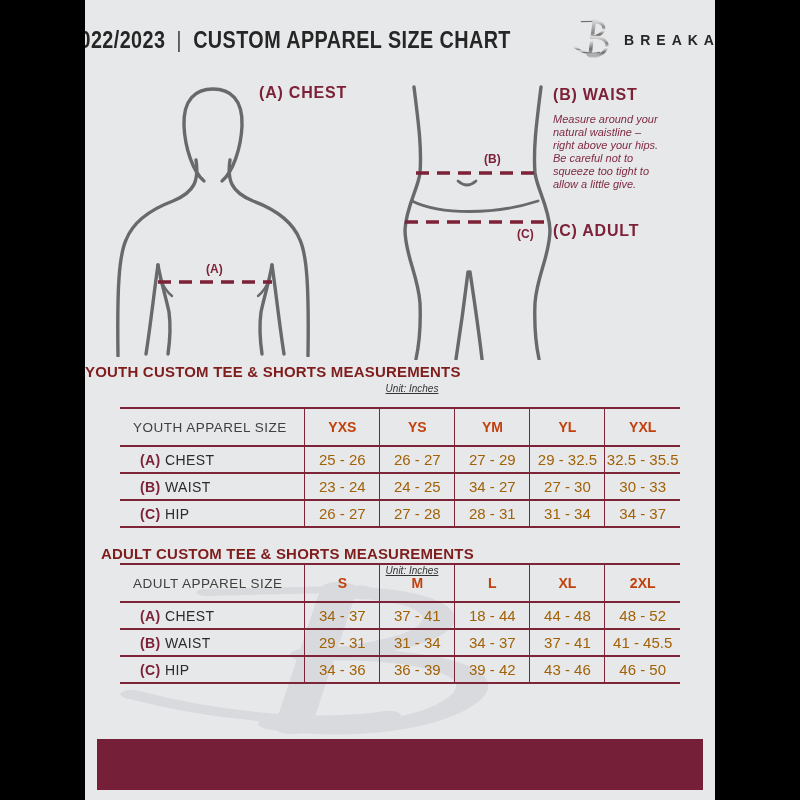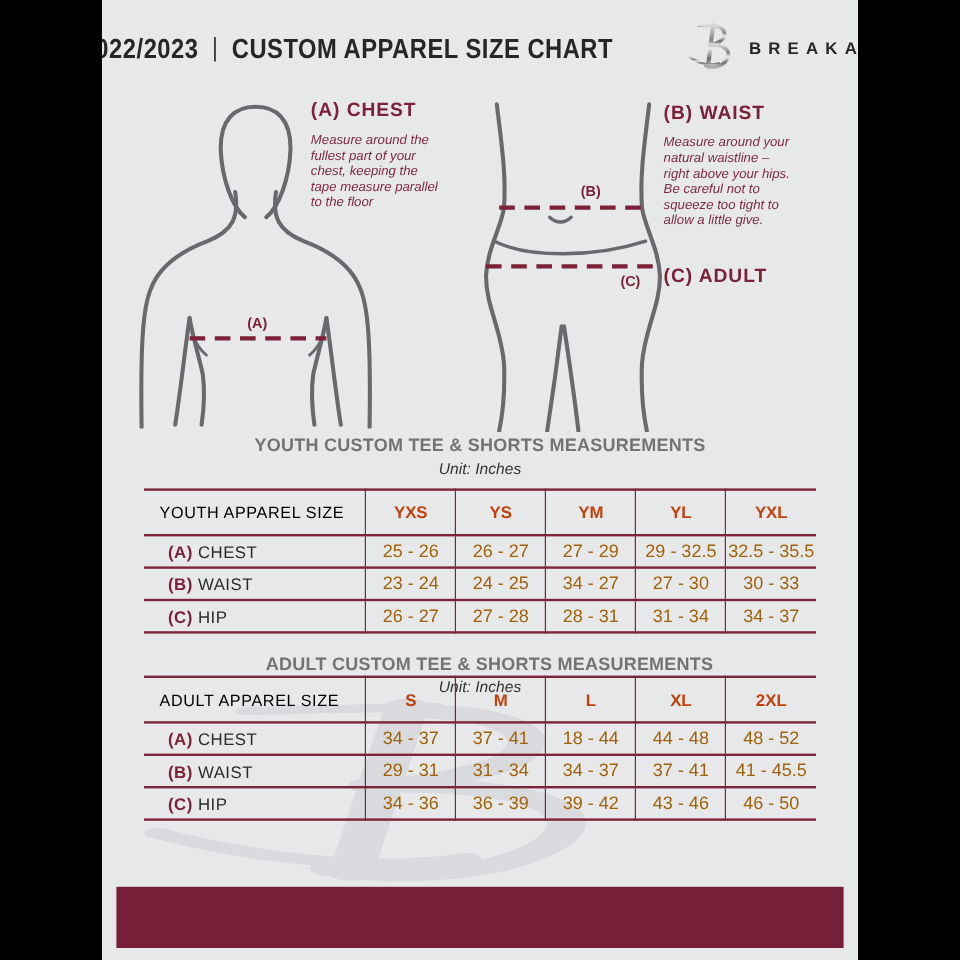--- a/index.html
+++ b/index.html
@@ -35,33 +35,33 @@
   .txt-chest{left:174px;top:84px;width:164px;}
   .txt-waist{left:468px;top:86px;width:164px;}
   .txt-hips{left:468px;top:222px;width:168px;}
   .txt-hips p{line-height:12px;}
   .marker{position:absolute;font-size:12px;font-weight:700;color:#7c2137;}
   .marker-a{left:121px;top:262px;}
   .marker-b{left:399px;top:152px;}
   .marker-c{left:432px;top:227px;}
 
   
-  .sec-title{position:absolute;left:0;width:100%;text-align:center;font-weight:700;font-size:15px;letter-spacing:.2px;color:#737373;}
-  .sec-unit{position:absolute;left:0;width:100%;text-align:center;font-style:italic;font-size:13px;color:#333;}
+  .sec-title{position:absolute;left:0;width:100%;font-weight:700;font-size:15px;letter-spacing:.2px;color:#7f1d1d;}
+  .sec-unit{position:absolute;left:12px;width:100%;text-align:center;font-style:italic;font-size:10px;color:#333;text-decoration:underline;}
   .ttl-youth{top:363px;}  .unit-youth{top:383px;}
   .ttl-adult{top:545px;padding-left:16px;}  .unit-adult{top:565px;}
   .tbl-wrap{position:absolute;left:35px;width:560px;}
   .tbl-youth{top:407px;}  .tbl-adult{top:563px;}
   table{width:100%;border-collapse:collapse;table-layout:fixed;}
   thead tr{border-top:2px solid var(--line);border-bottom:2px solid var(--line);}
   tbody tr{border-bottom:2px solid var(--line);}
   th,td{text-align:center;vertical-align:middle;}
   th+th,td+td{border-left:1.5px solid var(--line);}
   th{height:38px;font-size:14px;font-weight:700;color:#c2410c;}
-  th.lbl{font-weight:400;font-size:13.5px;letter-spacing:.5px;color:#000000;text-align:left;padding-left:13px;}
+  th.lbl{font-weight:400;font-size:13.5px;letter-spacing:.5px;color:#404040;text-align:left;padding-left:13px;}
   td{height:27px;font-size:15px;color:#a16207;}
   td.lbl{text-align:left;padding-left:20px;font-size:14px;letter-spacing:.4px;color:var(--ink);}
   td.lbl .pfx{font-weight:700;color:#7c2137;}
 
   
   .bottom-bar{position:absolute;left:12px;top:739px;width:606px;height:51px;background:#761f38;}
 </style>
 </head>
 <body>
 
@@ -135,25 +135,20 @@
     <path d="M 26,88 L 148,88" stroke="#7c2137" stroke-width="3.6" stroke-dasharray="13 8" fill="none"></path>
     <path d="M 15,137 L 157,137" stroke="#7c2137" stroke-width="3.6" stroke-dasharray="13 8" fill="none"></path>
   </svg>
 
   <span class="marker marker-a">(A)</span>
   <span class="marker marker-b">(B)</span>
   <span class="marker marker-c">(C)</span>
 
   <div class="guide-text txt-chest">
     <h3>(A) CHEST</h3>
-    <p>Measure around the
-fullest part of your
-chest, keeping the
-tape measure parallel
-to the floor</p>
   </div>
   <div class="guide-text txt-waist">
     <h3>(B) WAIST</h3>
     <p>Measure around your
 natural waistline –
 right above your hips.
 Be careful not to
 squeeze too tight to
 allow a little give.</p>
   </div>

